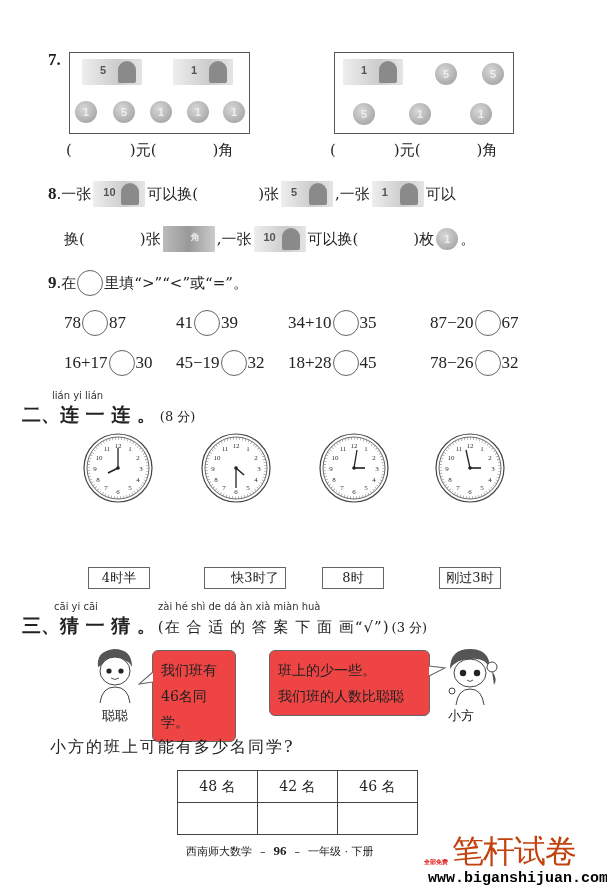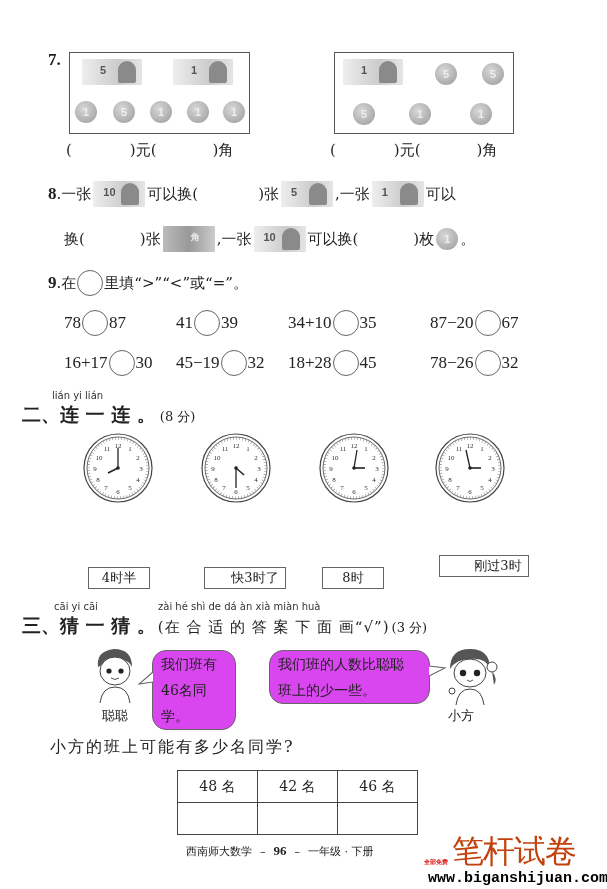--- a/index.html
+++ b/index.html
@@ -10,21 +10,21 @@
   .moneybox{border:1.5px solid #555;background:#fff;}
   .note{position:absolute;width:60px;height:26px;background:linear-gradient(90deg,#eee 0,#ddd 30%,#ccc 60%,#e5e5e5 100%);border-radius:1px;}
   .note .face{position:absolute;right:6px;top:2px;width:18px;height:22px;border-radius:9px 9px 2px 2px;background:#8a8a8a;}
   .note .den{position:absolute;left:18px;top:5px;font-size:11px;font-weight:bold;color:#555;font-family:"Liberation Sans",sans-serif;}
   .coin{position:absolute;width:22px;height:22px;border-radius:50%;background:radial-gradient(circle at 40% 35%,#d8d8d8,#999);color:#eee;font-size:11px;font-weight:bold;text-align:center;line-height:22px;font-family:"Liberation Sans",sans-serif;}
   .circ{display:inline-block;width:24px;height:24px;border:1.2px solid #666;border-radius:50%;vertical-align:middle;margin:0 1px;}
   .cmp{font-size:17px;font-family:"Liberation Serif",serif;white-space:nowrap;display:flex;align-items:center;}
   .sec{font-size:19px;font-weight:bold;font-family:"DejaVu Sans",sans-serif;white-space:nowrap;}
   .py{font-size:10px;font-family:"DejaVu Sans",sans-serif;color:#333;white-space:nowrap;}
   .lbox{position:absolute;height:20px;border:1px solid #666;font-size:13px;text-align:center;line-height:20px;}
-  .bubble{position:absolute;border:1.2px solid #666;border-radius:14px;background:#d946ef;font-size:14px;padding:0 8px;line-height:26px;}
+  .bubble{position:absolute;border:1.2px solid #666;border-radius:6px;background:#ef4444;font-size:14px;padding:6px 8px;line-height:26px;}
   table.ans{border-collapse:collapse;}
   table.ans td{border:1.5px solid #444;width:77px;height:29px;text-align:center;font-size:14px;}
 </style>
 </head>
 <body>
 
 <div class="abs qnum" style="left:48px;top:50px;"><span>7</span>.</div>
 
 <div class="abs moneybox" style="left:69px;top:52px;width:179px;height:80px;">
   <div class="note" style="left:12px;top:6px;">
@@ -210,21 +210,21 @@
   <g transform="translate(470,38)">
     <use href="#face"></use>
     <line x1="0" y1="0" x2="-4" y2="-18" stroke="#222" stroke-width="1.3"></line>
     <line x1="0" y1="0" x2="11" y2="0" stroke="#222" stroke-width="1.6"></line>
   </g>
 </svg>
 
 <div class="lbox" style="left:88px;top:567px;width:60px;">4时半</div>
 <div class="lbox" style="left:204px;top:567px;width:60px;padding-left:20px;">快3时了</div>
 <div class="lbox" style="left:322px;top:567px;width:60px;">8时</div>
-<div class="lbox" style="left:439px;top:555px;width:60px;padding-left:28px;">刚过3时</div>
+<div class="lbox" style="left:439px;top:567px;width:60px;">刚过3时</div>
 
 <div class="abs py" style="left:54px;top:601px;">cāi  yi  cāi</div>
 <div class="abs py" style="left:158px;top:601px;">zài  hé  shì  de  dá  àn  xià  miàn huà</div>
 <div class="abs" style="left:22px;top:613px;display:flex;align-items:baseline;">
   <span class="sec">三、猜 一 猜 。</span>
   <span class="txt" style="font-size:15px;letter-spacing:1px;margin-left:2px;">(在 合 适 的 答 案 下 面 画“√”)</span>
   <span class="txt" style="font-size:13px;margin-left:2px;">(3 分)</span>
 </div>
 
 <svg class="abs" style="left:90px;top:645px;" width="50" height="62">
@@ -239,22 +239,22 @@
 
 <div class="bubble" style="left:152px;top:650px;width:66px;">
   <div>我们班有</div>
   <div>46名同学。</div>
 </div>
 <svg class="abs" style="left:138px;top:670px;" width="16" height="20">
     <path d="M15 2 L1 14 L15 12" fill="#fff" stroke="#666" stroke-width="1.1"></path>
   </svg>
 
 <div class="bubble" style="left:269px;top:650px;width:143px;">
+  <div>班上的少一些。</div>
   <div>我们班的人数比聪聪</div>
-  <div>班上的少一些。</div>
 </div>
 <svg class="abs" style="left:428px;top:662px;" width="18" height="20">
     <path d="M1 4 L17 6 L1 14" fill="#fff" stroke="#666" stroke-width="1.1"></path>
   </svg>
 
 <svg class="abs" style="left:442px;top:645px;" width="56" height="62">
   <path d="M8 24 Q8 4 28 4 Q48 4 48 24 Q44 12 28 14 Q14 14 8 24 Z" fill="#555"></path>
   <circle cx="50" cy="22" r="5" fill="#fff" stroke="#444"></circle>
     <path d="M50 26 Q56 34 52 40" fill="#555"></path>
   <ellipse cx="28" cy="28" rx="16" ry="14" fill="#fff" stroke="#444" stroke-width="1"></ellipse>

